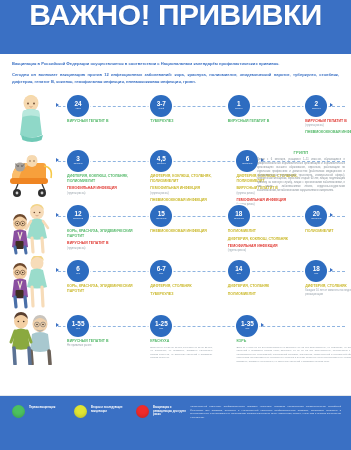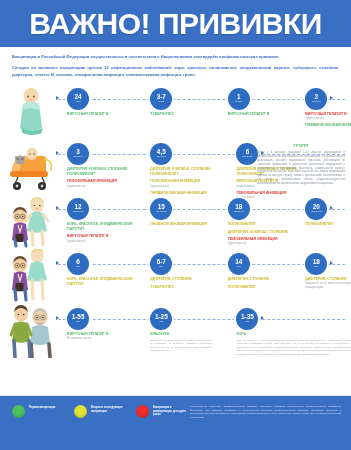--- a/index.html
+++ b/index.html
@@ -5,23 +5,23 @@
   html,body{margin:0;padding:0;}
   body{
     width:351px;height:450px;
     background:#ffffff;
     font-family:"Liberation Sans","DejaVu Sans",sans-serif;
     overflow:hidden;
     position:relative;
   }
   
   .header{
-    height:47px;
+    height:54px;
     background:#3a70c4;
-    display:flex;align-items:center;justify-content:center;
+    display:flex;align-items:flex-start;justify-content:center;
   }
   .header h1{
     margin:0;
     color:#ffffff;
     font-size:30px;
     font-weight:bold;
     letter-spacing:-0.5px;
     line-height:1;
     text-shadow:0 1px 1px rgba(0,0,0,.18);
     white-space:nowrap;

